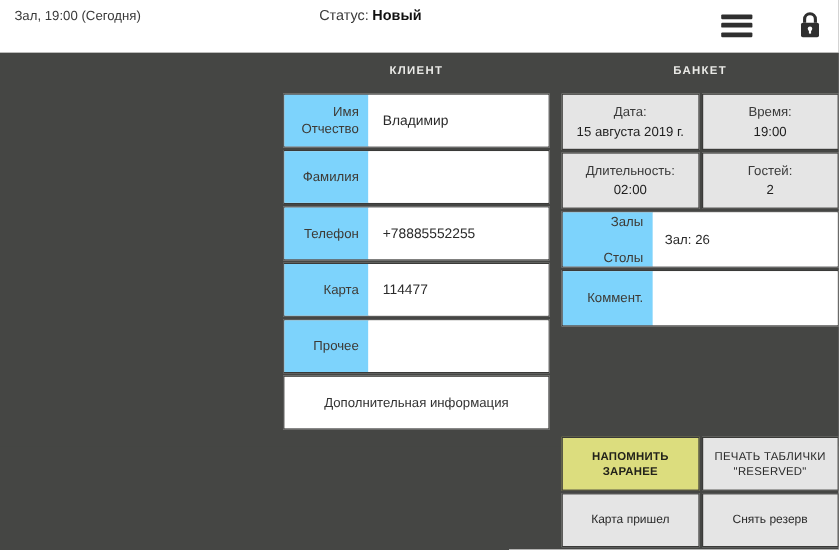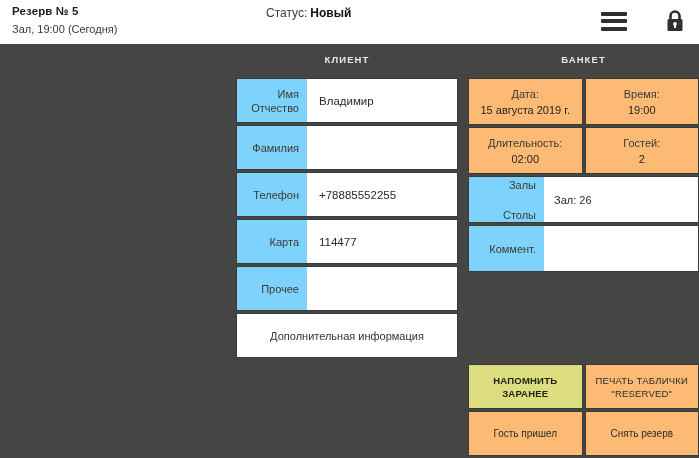--- a/index.html
+++ b/index.html
@@ -149,31 +149,31 @@
     line-height: 13px;
     text-align: center;
     display: flex;
     align-items: center;
     justify-content: center;
     cursor: pointer;
     padding: 2px;
   }
   .btn-dark { background: #333432; color: #f0efec; }
   .btn-light { background: #ececec; color: #2b2b2b; }
-  .btn-white { background: #fdba74; color: #2b2b2b; }
+  .btn-white { background: #e5e5e5; color: #2b2b2b; }
   .btn-yellow { background: #dcdd7e; color: #22221a; font-size: 9.5px; font-weight: bold; letter-spacing: 0.2px; }
   .btn-caps { font-size: 9.5px; letter-spacing: 0.2px; }
 
   
   .banquet-panel { left: 468px; top: 34px; width: 231px; }
   .bq-grid { display: flex; gap: 2px; margin-bottom: 2px; }
   .bq-cell {
     flex: 1 1 0;
     height: 47px;
-    background: #fdba74;
+    background: #e5e5e5;
     border: 1px solid #3a3a38;
     display: flex;
     flex-direction: column;
     align-items: center;
     justify-content: center;
     gap: 4px;
   }
   .bq-cell .k { font-size: 11px; color: #3a3a3a; }
   .bq-cell .v { font-size: 11px; color: #1f1f1f; }
 
@@ -190,21 +190,20 @@
   .bq-actions .btn-row { margin-bottom: 2px; }
   .bq-actions .btn { height: 45px; }
 </style>
 </head>
 <body>
 
 <div id="app">
 
   <div class="header">
     <div class="hdr-left">
-      <div class="hdr-title">Резерв № 5</div>
       <div class="hdr-sub">Зал, 19:00 (Сегодня)</div>
     </div>
 
     <div class="hdr-status">
       <span>Статус:</span><b>Новый</b>
     </div>
 
     <div class="hdr-icons">
       <div class="ico-menu">
         <i></i>
@@ -316,21 +315,21 @@
         </div>
         <div class="btn btn-white btn-caps">
           <span>
             <span>ПЕЧАТЬ ТАБЛИЧКИ</span><br>
             <span>"RESERVED"</span>
           </span>
         </div>
       </div>
       <div class="btn-row">
         <div class="btn btn-white">
-          <span>Гость пришел</span>
+          <span>Карта пришел</span>
         </div>
         <div class="btn btn-white">
           <span>Снять резерв</span>
         </div>
       </div>
     </div>
 
   </div>
 </div>
 

